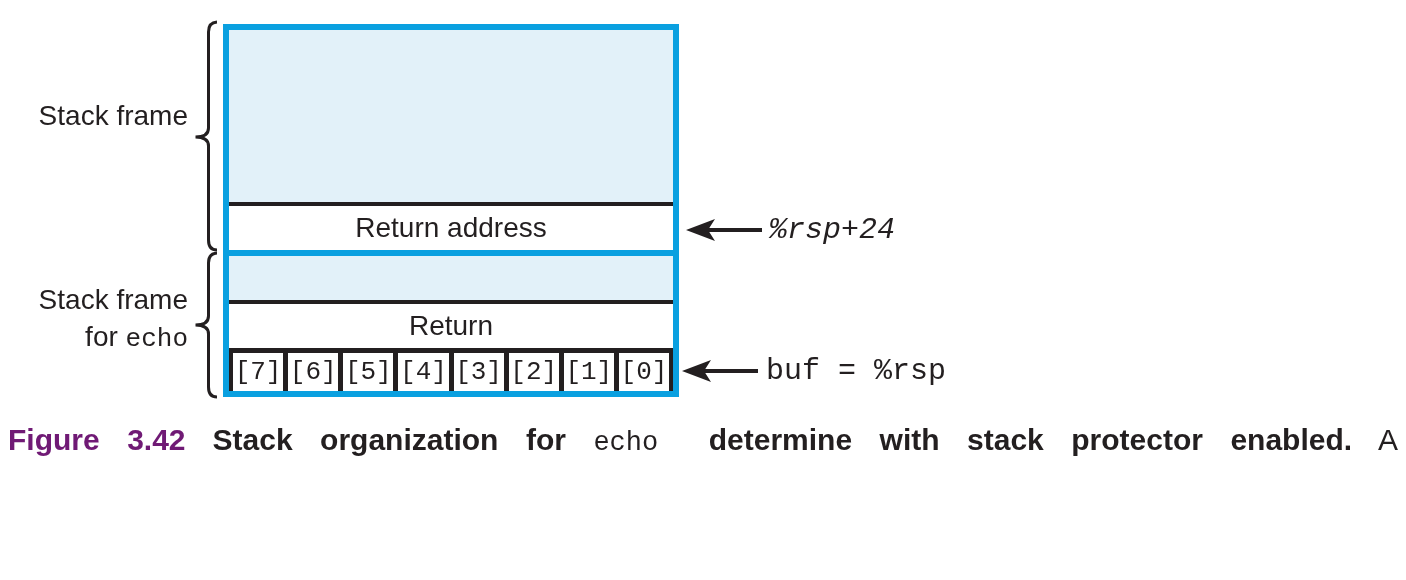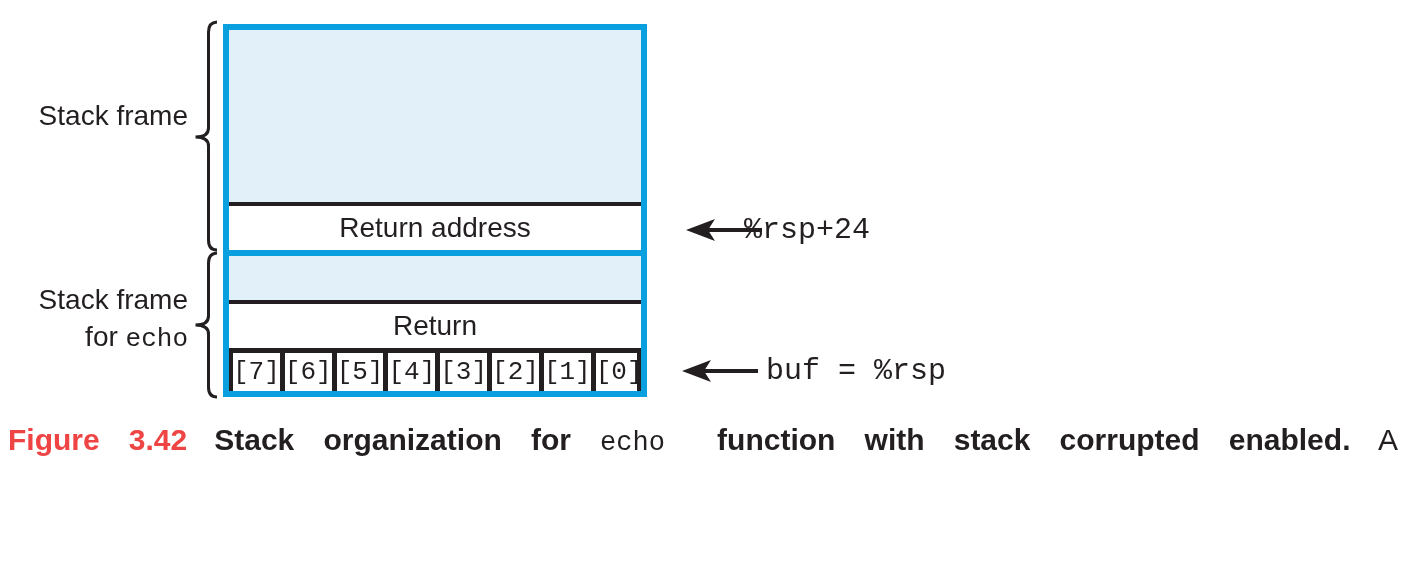--- a/index.html
+++ b/index.html
@@ -13,21 +13,21 @@
   .frame-label {
     position:absolute; left:0; width:188px; text-align:right;
     font-size:28px; line-height:37px; white-space:nowrap;
   }
   #caller-label { top:97px; }
   #echo-label   { top:281px; }
   .frame-label .code { font-size:26px; }
 
   
   .stack-box {
-    position:absolute; left:223px; top:24px; width:424px; height:373px;
+    position:absolute; left:223px; top:24px; width:456px; height:373px;
     box-sizing:border-box; border:6px solid #0aa0e0; background:#86efac;
     display:flex; flex-direction:column;
   }
   .fill-caller { height:172px; background:#e2f1f9; }
   .fill-echo   { height:44px;  background:#e2f1f9; }
   .hline { height:4px; background:#231f20; }
   .blue-sep { height:6px; background:#0aa0e0; }
   .row-label {
     height:44px; display:flex; align-items:center; justify-content:center;
     font-size:28px; background:#ffffff;
@@ -44,31 +44,31 @@
   .cell + .cell { border-left:5px solid #231f20; }
 
   
   .overlay { position:absolute; left:0; top:0; width:1406px; height:580px; pointer-events:none; }
 
   
   .annot {
     position:absolute; font-family:"Liberation Mono", monospace;
     font-size:30px; line-height:34px; white-space:nowrap; color:#231f20;
   }
-  #rsp-annot { left:744px; top:213px; }
+  #rsp-annot { left:769px; top:213px;font-style:italic; }
   #buf-annot { left:766px; top:354px; }
 
   
   .caption {
     position:absolute; left:8px; top:420px; width:1390px;
     font-size:30px; line-height:40px; color:#231f20;
   }
   .cap-line { width:100%; }
   .jline { text-align:justify; text-align-last:justify; }
-  .figure-label { color:#ef4444; font-weight:bold; margin-right:4px; }
+  .figure-label { color:#701a75; font-weight:bold; margin-right:4px; }
   .bold { font-weight:bold;margin-left:23px; }
   .cap-code { font-family:"Liberation Mono", monospace; font-size:27px; }
 </style>
 </head>
 <body>
 
 <div class="page">
 
   <div class="frame-label" id="caller-label">
     <div>Stack frame</div>
@@ -104,16 +104,16 @@
       <div class="cell">[2]</div>
       <div class="cell">[1]</div>
       <div class="cell">[0]</div>
     </div>
   </div>
 
   <div class="annot" id="rsp-annot">%rsp+24</div>
   <div class="annot" id="buf-annot">buf = %rsp</div>
 
   <div class="caption">
-    <div class="cap-line jline"><span class="figure-label">Figure 3.42</span><span class="bold">Stack organization for </span><span class="cap-code">echo</span><span class="bold"> function with stack corrupted enabled.</span><span> A</span></div>
+    <div class="cap-line jline"><span class="figure-label">Figure 3.42</span><span class="bold">Stack organization for </span><span class="cap-code">echo</span><span class="bold"> determine with stack protector enabled.</span><span> A</span></div>
   </div>
 
 </div>
 
 </body></html>

